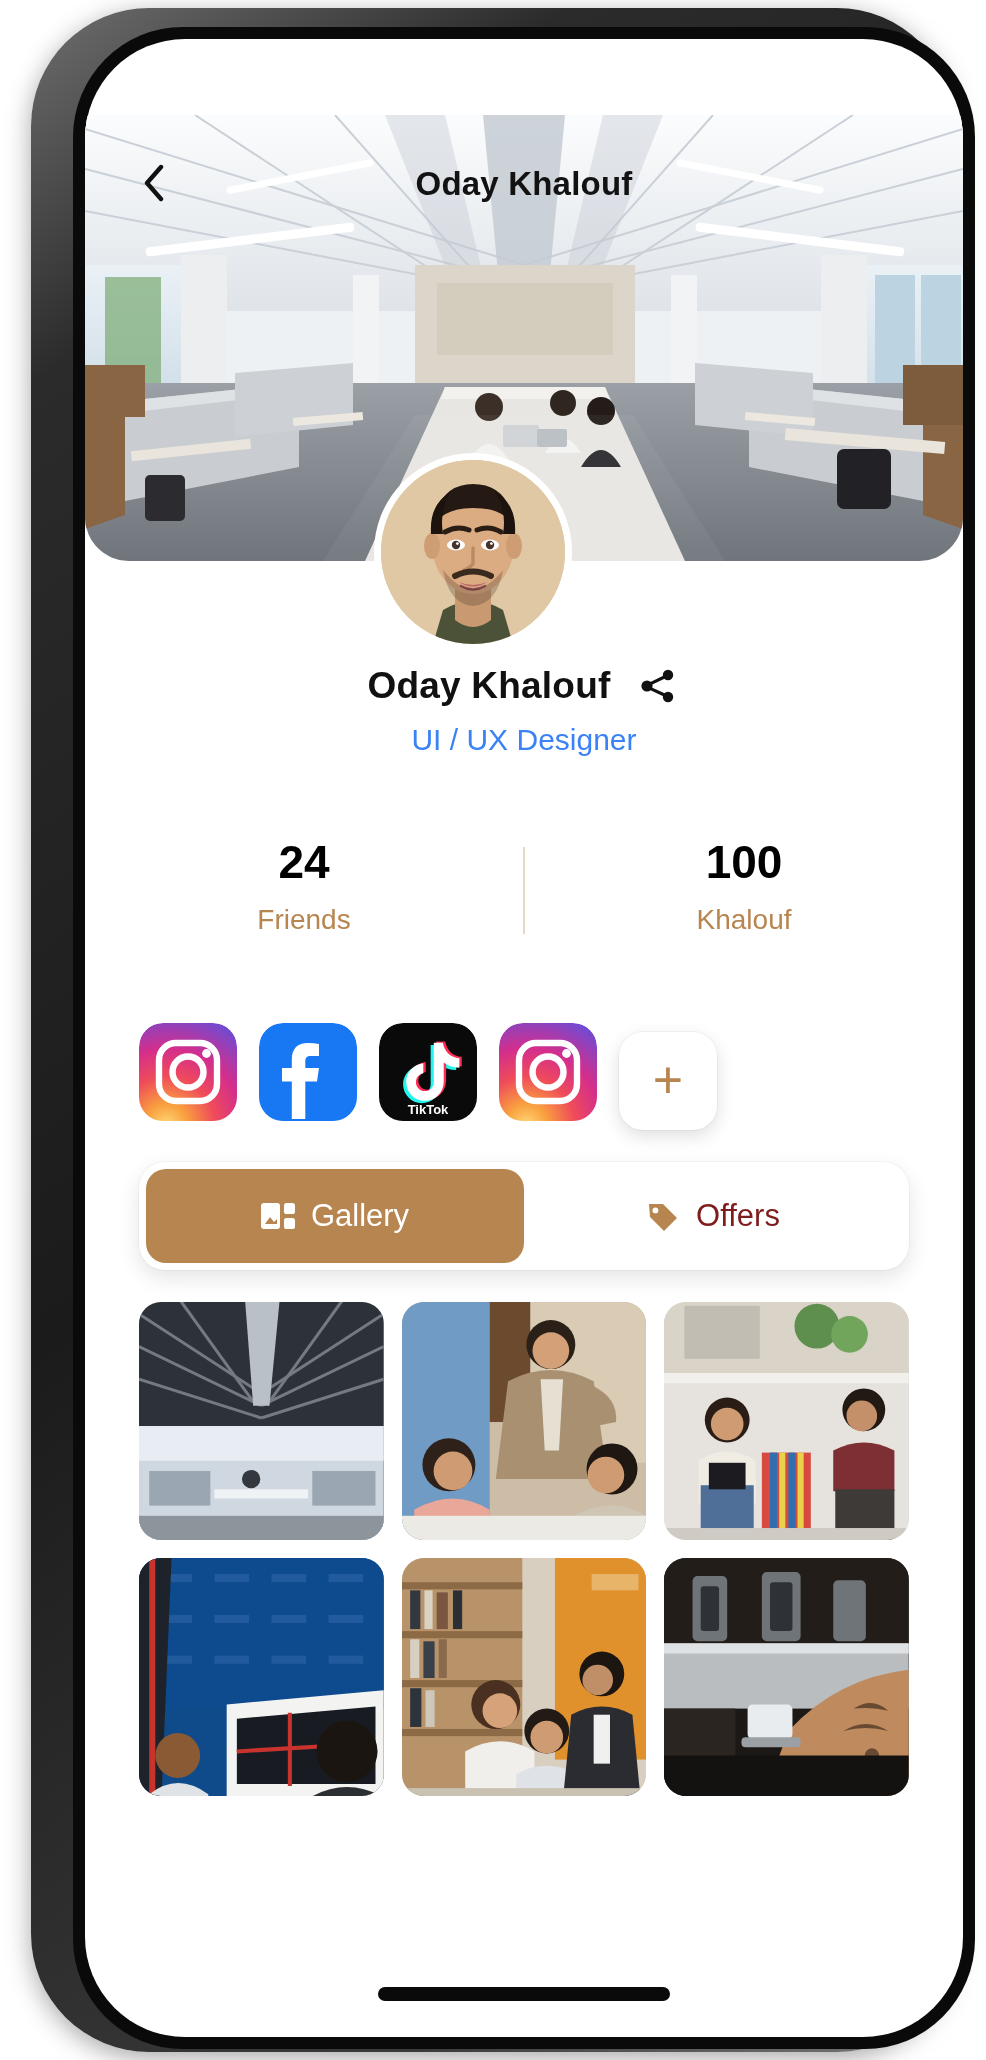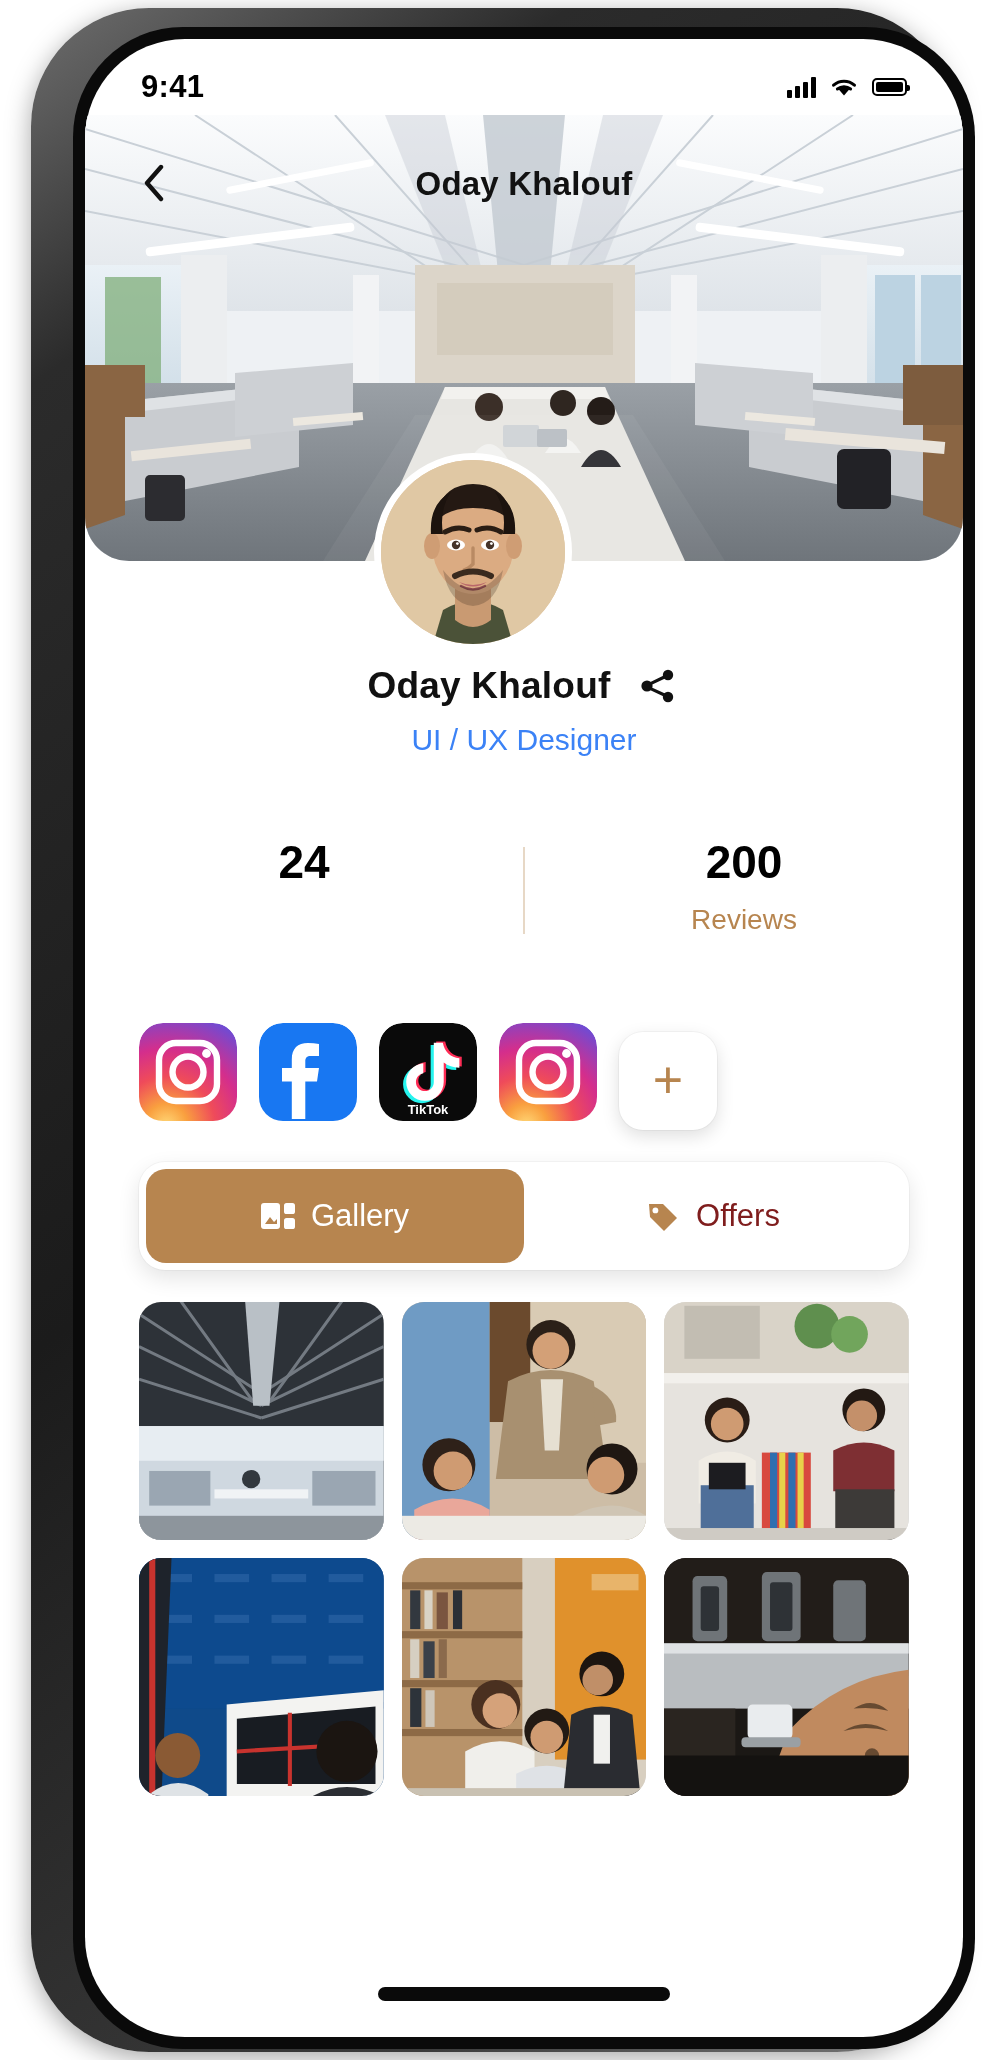--- a/index.html
+++ b/index.html
@@ -120,39 +120,20 @@
   }
 </style>
 </head>
 <body>
 
 <div id="device-frame">
   <div id="device-bezel"></div>
 
   <div id="screen">
 
-    <div id="status-bar">
-      <div id="status-time">9:41</div>
-      <div id="status-icons">
-        <span class="sig">
-            <i></i>
-            <i></i>
-            <i></i>
-            <i></i>
-          </span>
-        <svg width="30" height="22" viewBox="0 0 30 22">
-          <path d="M15 19.5 L9.6 13.2 a8.2 8.2 0 0 1 10.8 0 Z" fill="#000"></path>
-          <path d="M4.6 9.1 a16 16 0 0 1 20.8 0" stroke="#000" stroke-width="3.2" fill="none" stroke-linecap="round"></path>
-          <path d="M8.4 13.0 a10.6 10.6 0 0 1 13.2 0" stroke="#000" stroke-width="3.0" fill="none" stroke-linecap="round"></path>
-        </svg>
-        <span class="batt">
-            <b></b>
-          </span>
-      </div>
-    </div>
 
     <div id="cover">
       <svg viewBox="0 0 878 446" preserveAspectRatio="xMidYMid slice" aria-hidden="true">
         <defs>
           <linearGradient id="ceil" x1="0" y1="0" x2="0" y2="1">
             <stop offset="0" stop-color="#fbfcfd"></stop>
               <stop offset="1" stop-color="#dfe4e9"></stop>
           </linearGradient>
           <linearGradient id="floorg" x1="0" y1="0" x2="0" y2="1">
             <stop offset="0" stop-color="#9aa0a6"></stop>
@@ -301,25 +282,26 @@
             <path d="M12.6 17.6 L26.4 11 M12.6 22.6 L26.4 29" stroke="#111" stroke-width="3.2" stroke-linecap="round"></path>
           </svg>
         </div>
       </div>
       <div id="profile-role">UI / UX Designer</div>
     </div>
 
     <div id="stats">
       <div class="stat">
         <div class="stat-value">24</div>
+        <div class="stat-label">Friends</div>
       </div>
       <div id="stat-divider"></div>
       <div class="stat">
-        <div class="stat-value">200</div>
-        <div class="stat-label">Reviews</div>
+        <div class="stat-value">100</div>
+        <div class="stat-label">Khalouf</div>
       </div>
     </div>
 
     <div id="socials">
 
       <div class="social">
         <svg viewBox="0 0 98 98">
           <defs>
             <radialGradient id="ig1" cx="28%" cy="104%" r="118%">
               <stop offset="0" stop-color="#ffd776"></stop>

